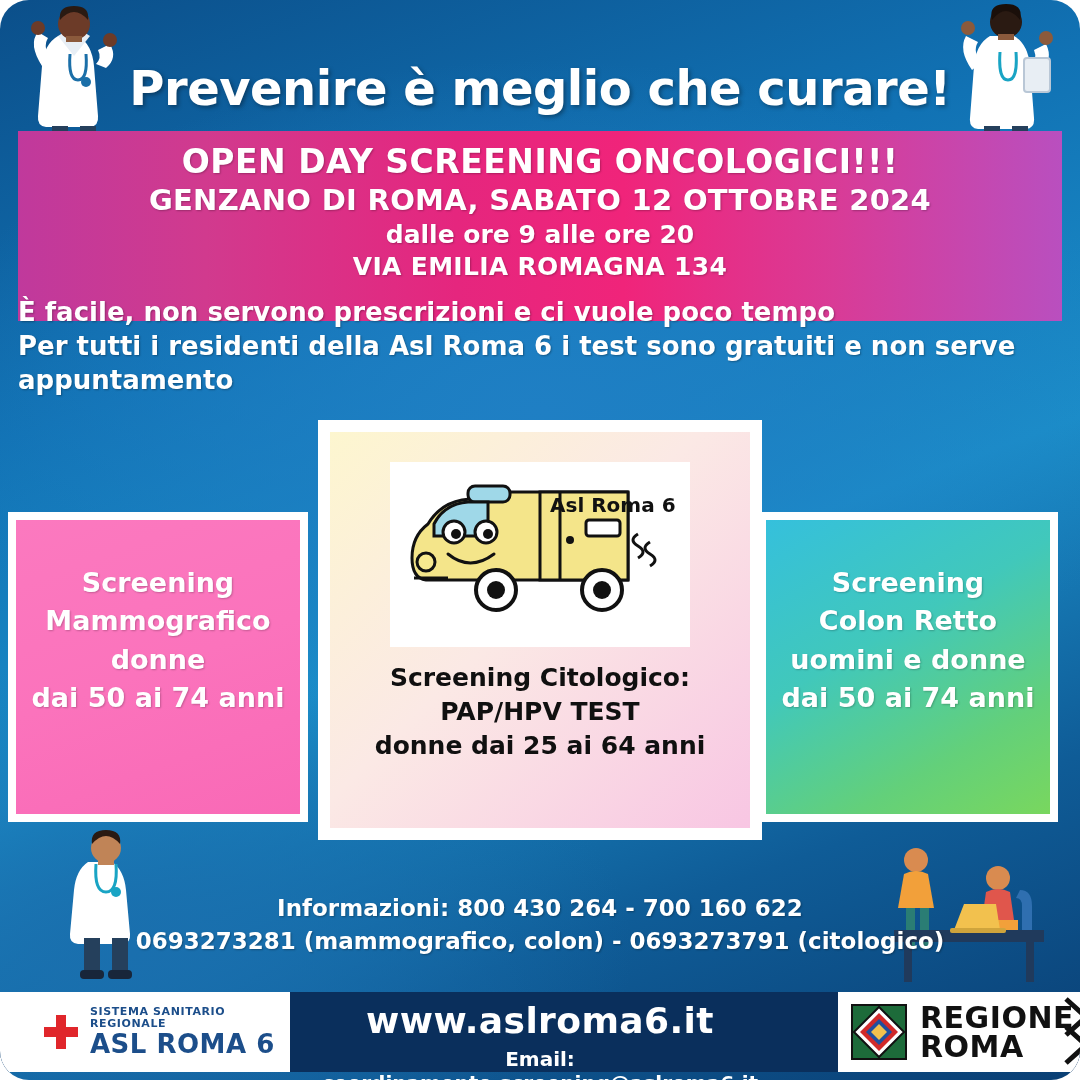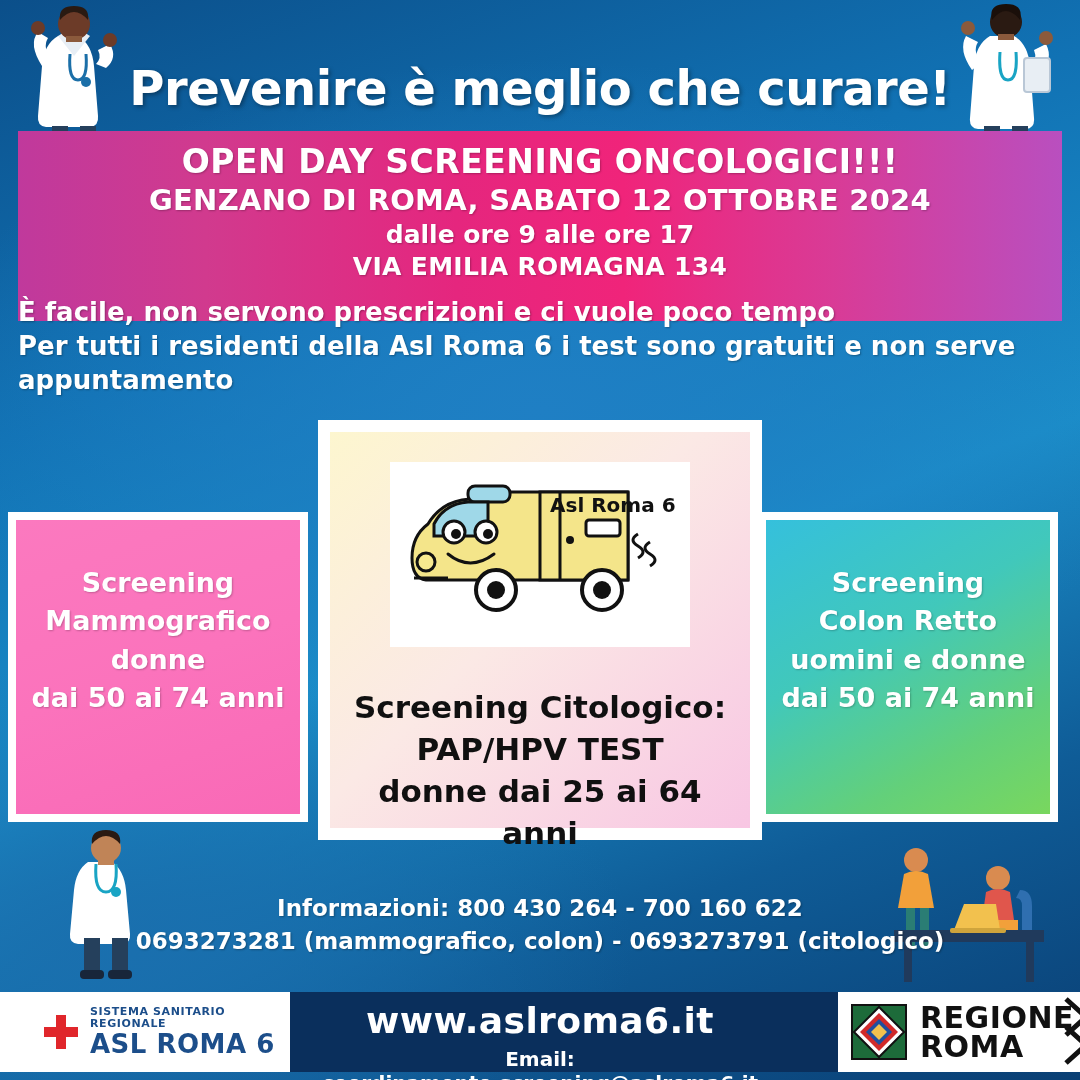--- a/index.html
+++ b/index.html
@@ -14,20 +14,21 @@
   }
   .poster {
     position: relative;
     width: 1080px;
     height: 1080px;
     background:
       radial-gradient(ellipse 900px 500px at 50% 38%, #1f7fc4 0%, rgba(31,127,196,0) 70%),
       radial-gradient(ellipse 700px 400px at 12% 88%, #1a6fae 0%, rgba(26,111,174,0) 72%),
       linear-gradient(160deg, #0b4f8a 0%, #1172b4 30%, #1b8ec9 55%, #0f5c97 78%, #0a3f74 100%);
     overflow: hidden;
+    border-radius: 29px;
   }
 
   
   .headline {
     position: absolute;
     top: 28px;
     left: 0;
     width: 100%;
     text-align: center;
     color: #ffffff;
@@ -116,23 +117,23 @@
     text-align: center;
   }
   .van-box {
     width: 300px;
     height: 185px;
     margin: 18px auto 0 auto;
     background: #ffffff;
     position: relative;
   }
   .center-text {
-    margin-top: 40px;
+    margin-top: 14px;
     color: #101010;
-    font-size: 31px;
+    font-size: 25px;
     font-weight: bold;
     line-height: 1.35;
   }
 
   
   .side-card {
     position: absolute;
     top: 512px;
     width: 300px;
     height: 310px;
@@ -328,21 +329,21 @@
       <path d="M58 50 q-2 28 8 28 q10 0 8 -28" fill="none" stroke="#19a4c4" stroke-width="3"></path>
       <rect x="82" y="56" width="26" height="34" rx="3" fill="#e8eef4" stroke="#b9c7d6" stroke-width="2"></rect>
     </g>
   </svg>
 
   <h1 class="headline">Prevenire è meglio che curare!</h1>
 
   <div class="banner">
     <div class="b1">OPEN DAY SCREENING ONCOLOGICI!!!</div>
     <div class="b2">GENZANO DI ROMA, SABATO 12 OTTOBRE 2024</div>
-    <div class="b3">dalle ore 9 alle ore 17</div>
+    <div class="b3">dalle ore 9 alle ore 20</div>
     <div class="b4">VIA EMILIA ROMAGNA 134</div>
   </div>
 
   <div class="intro">
     <div>È facile, non servono prescrizioni e ci vuole poco tempo</div>
     <div>Per tutti i residenti della Asl Roma 6 i test sono gratuiti e non serve appuntamento</div>
   </div>
 
   <div class="side-card left">
     <div class="side-inner pink">

